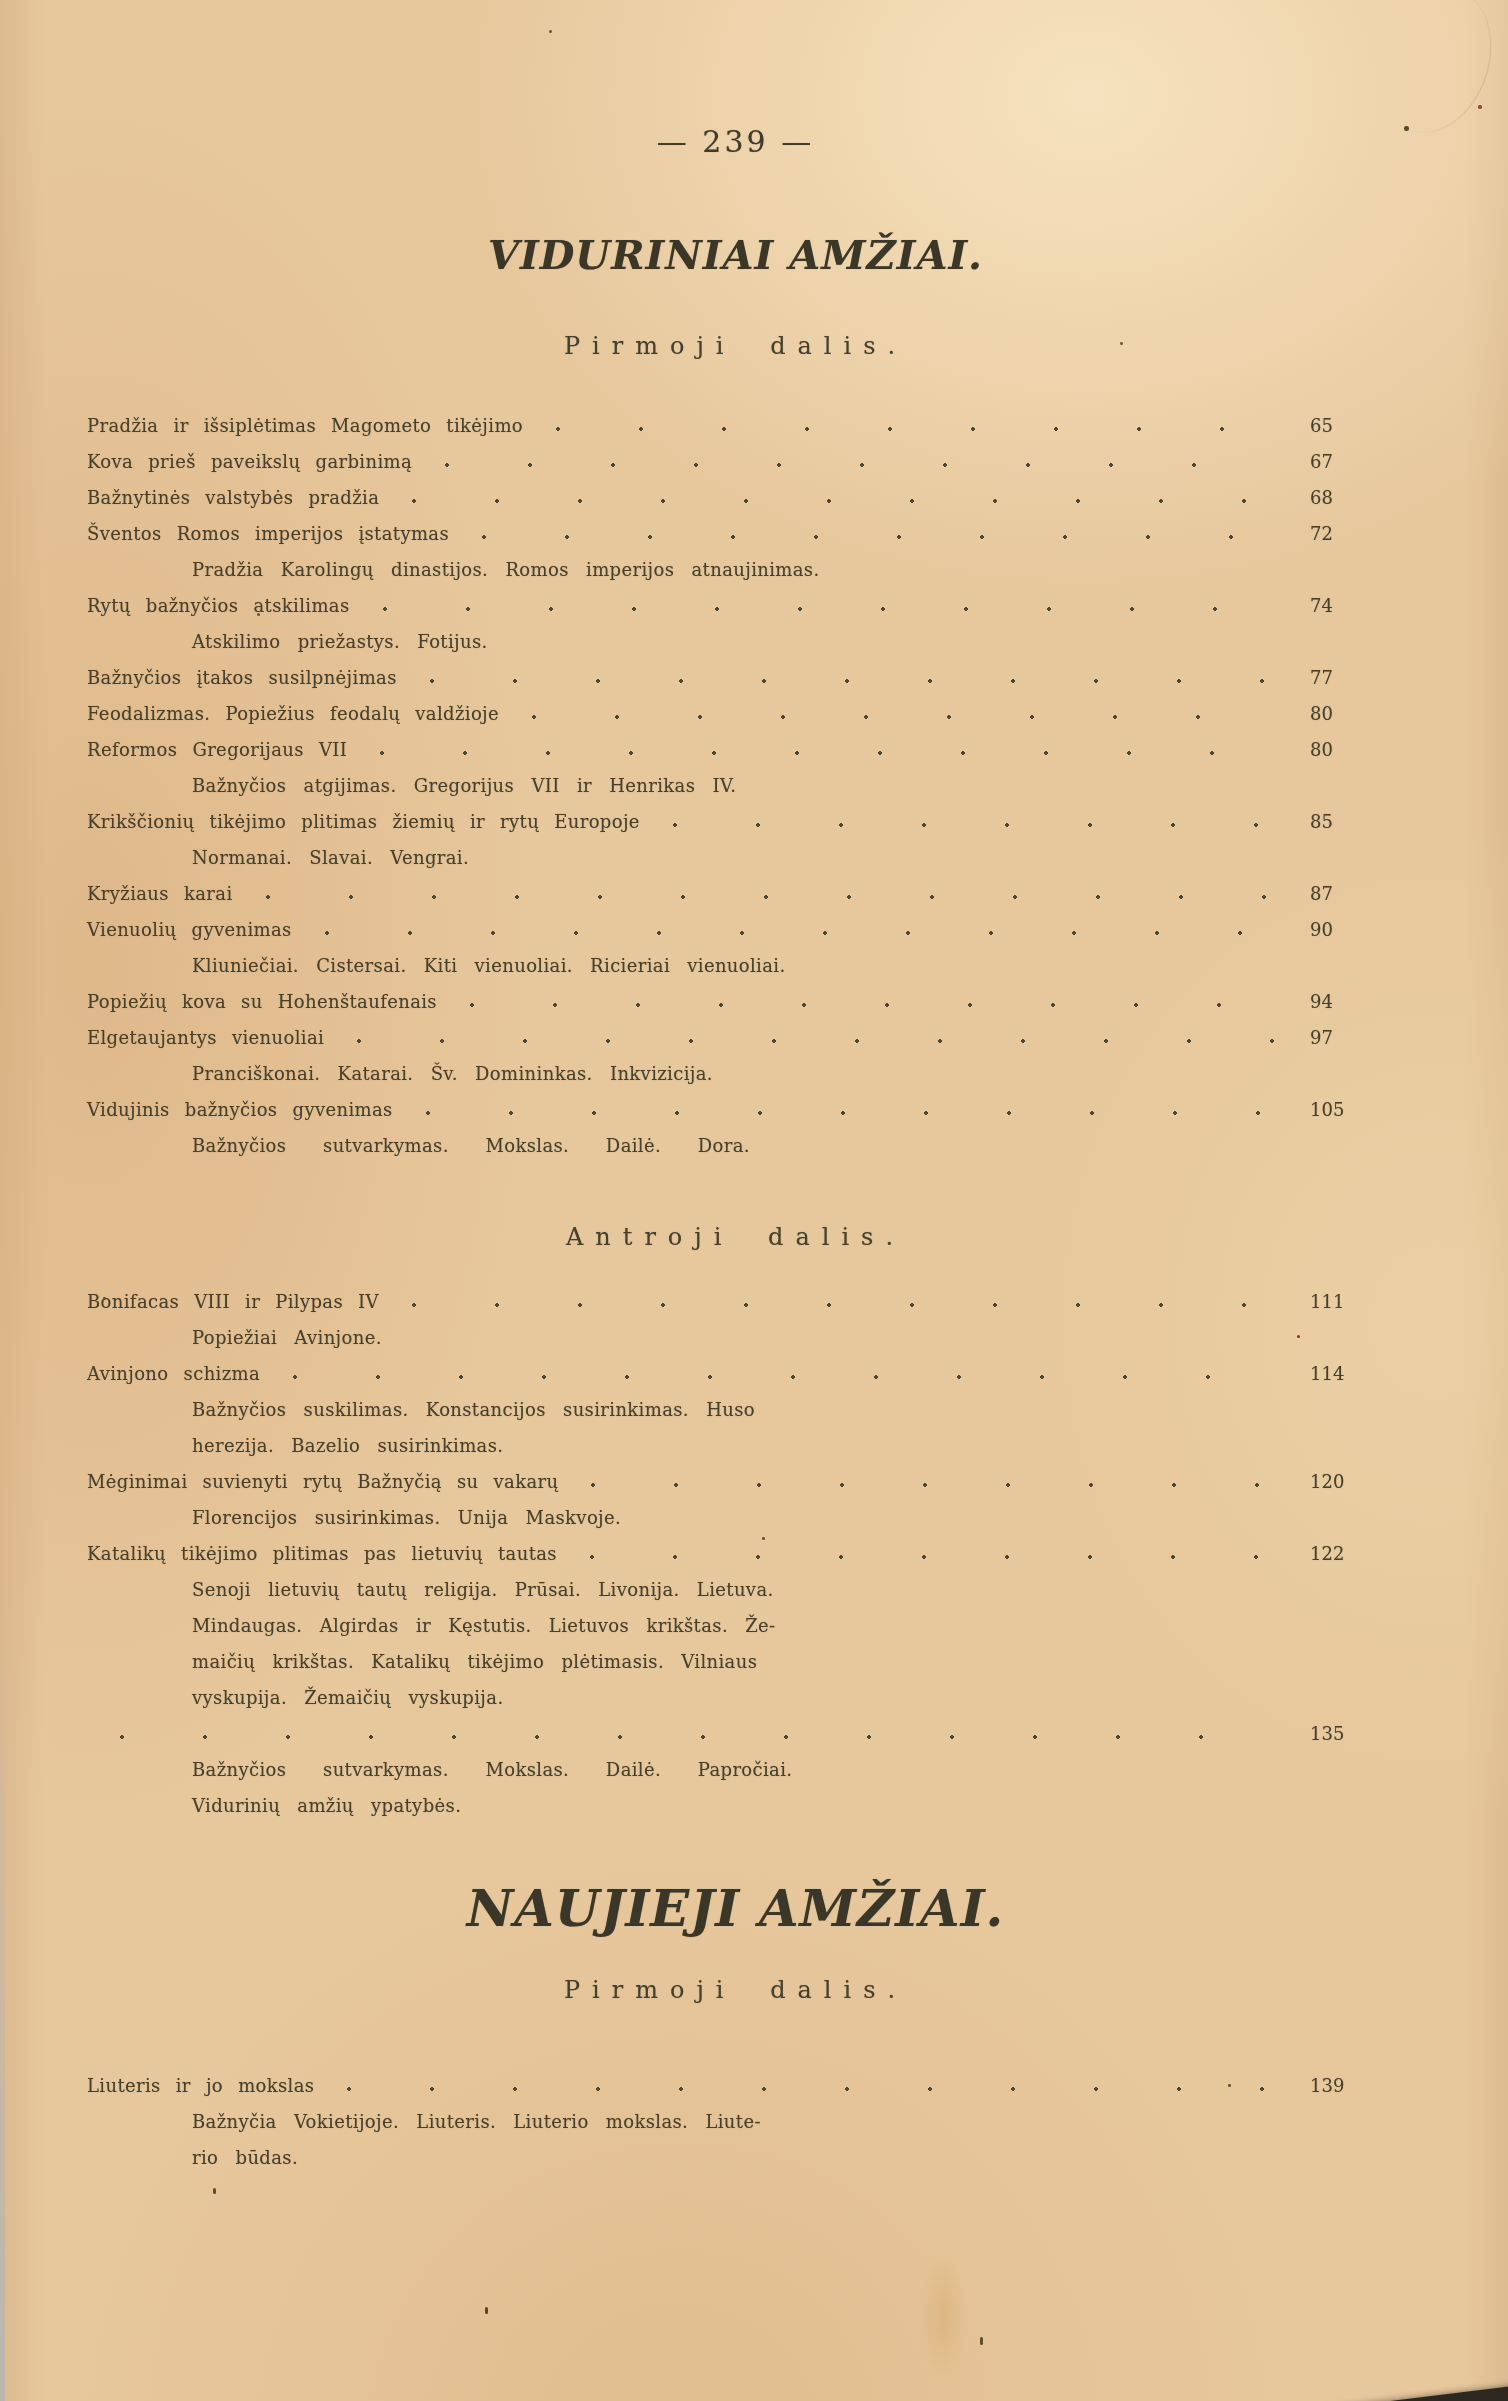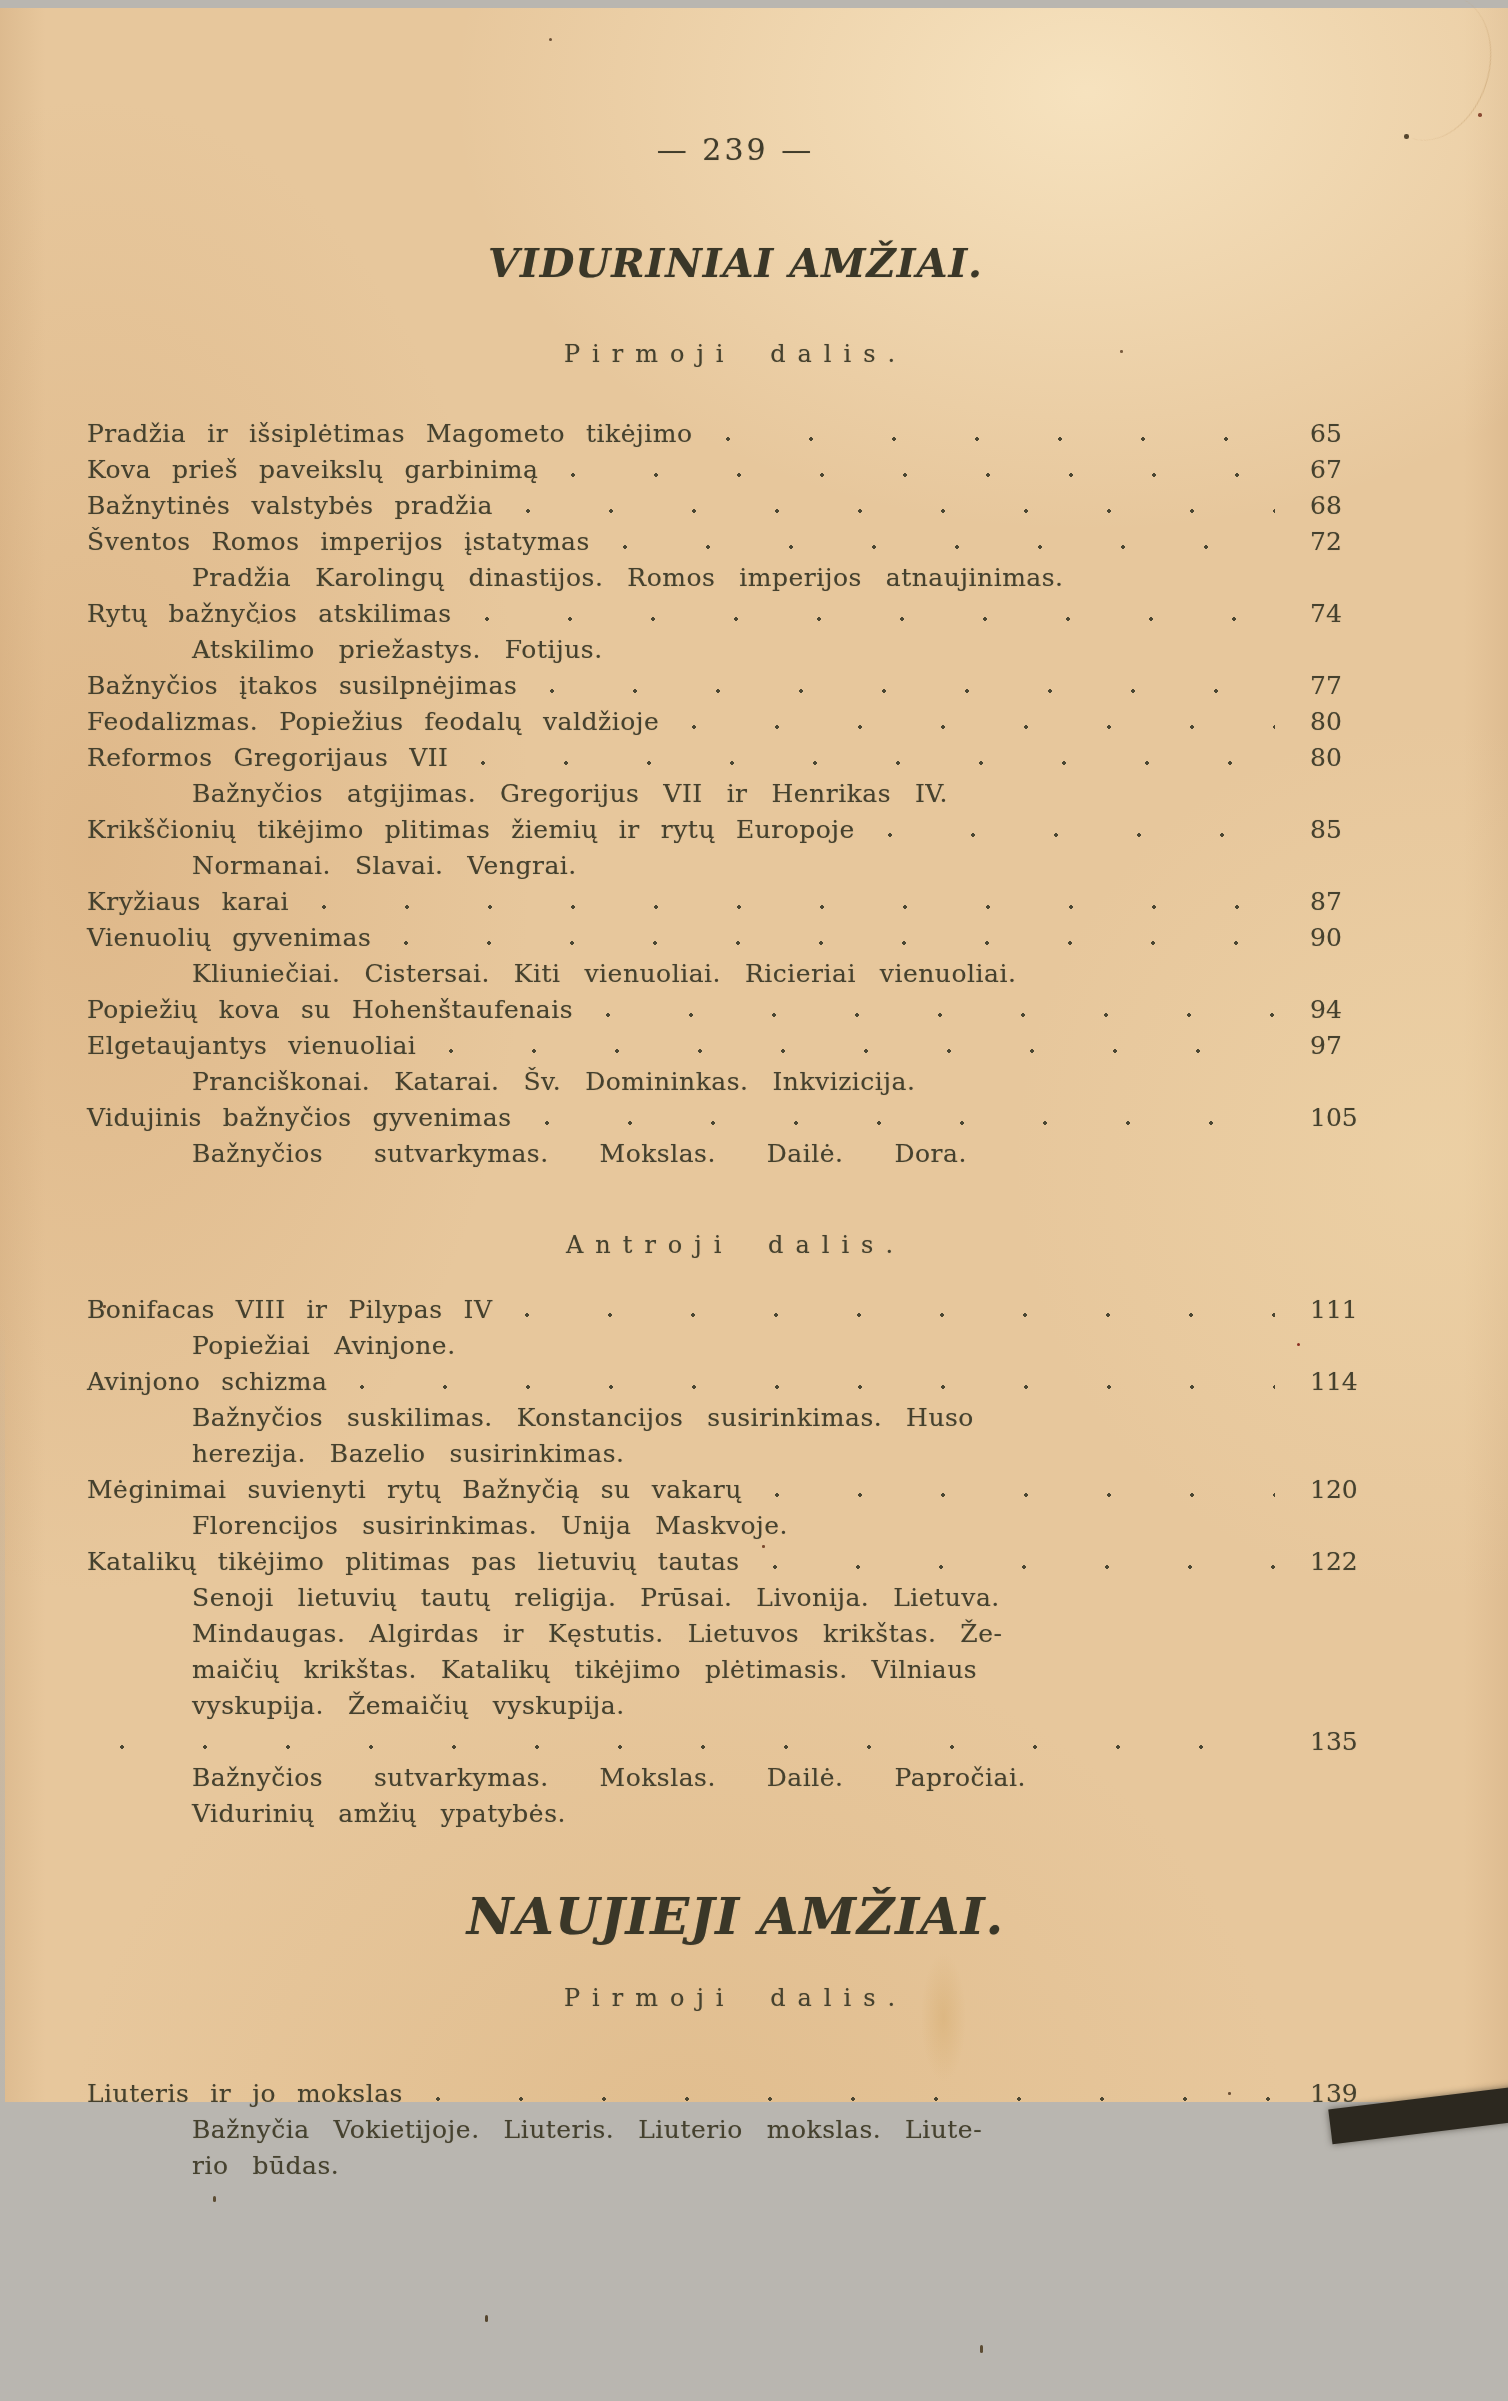--- a/index.html
+++ b/index.html
@@ -2,21 +2,21 @@
 <html style="--paper: #e7c79c; --ink: #45412e;font-size:8px"><head>
 <meta charset="utf-8">
 <style>
   html,body{margin:0;padding:0;}
   body{
     width:1509px;height:2401px;position:relative;overflow:hidden;
     font-family:"DejaVu Serif","Liberation Serif",serif;
     background:#b9b6b0; 
   }
   .page{
-    position:absolute;left:0;top:8px;width:1509px;height:2094px;
+    position:absolute;left:0;top:0;width:1509px;height:2401px;
     background-color:var(--paper,#e7c79c);
     background-image:
       radial-gradient(60% 30% at 72% 4%, rgba(250,233,199,0.8), rgba(250,233,199,0) 70%),
       radial-gradient(45% 55% at 6% 40%, rgba(209,160,108,0.38), rgba(209,160,108,0) 65%),
       radial-gradient(65% 40% at 45% 102%, rgba(216,176,124,0.42), rgba(216,176,124,0) 62%),
       radial-gradient(40% 30% at 95% 55%, rgba(240,216,172,0.5), rgba(240,216,172,0) 70%),
       linear-gradient(90deg, rgba(173,128,84,0.18) 0%, rgba(173,128,84,0) 3%, rgba(173,128,84,0) 97%, rgba(173,128,84,0.16) 100%);
     color:var(--ink,#45412e);
   }
   .content{
@@ -34,21 +34,21 @@
     font-style:italic;
   }
   .main-title.second{margin-top:63px;font-size:51px;}
   .part-heading{
     margin:55px 0 0 0;text-align:center;font-weight:400;
     font-size:24px;line-height:31px;letter-spacing:12px;word-spacing:15px;
     color:#45412e;text-shadow:0 0 1px rgba(69,65,46,0.35);
   }
   section[data-list="1"] .part-heading{margin-top:58px;}
   section[data-list="2"] .part-heading{margin-top:46px;}
-  .entries{margin-top:46px;font-size:25px;line-height:36px;}
+  .entries{margin-top:46px;font-size:18px;line-height:36px;}
   section[data-list="1"] .entries{margin-top:31px;}
   section[data-list="2"] .entries{margin-top:62px;}
   .row{display:flex;align-items:baseline;}
   .etitle{
     white-space:nowrap;word-spacing:0.5em;letter-spacing:0.02em;
     text-shadow:0 0 1px rgba(69,65,46,0.32);
   }
   .leader{
     flex:1 1 auto;height:6px;margin:0 35px 0 32px;align-self:baseline;
     background-image:radial-gradient(circle 2px at 3px 3px, #4b4733 97%, rgba(75,71,51,0) 100%);

